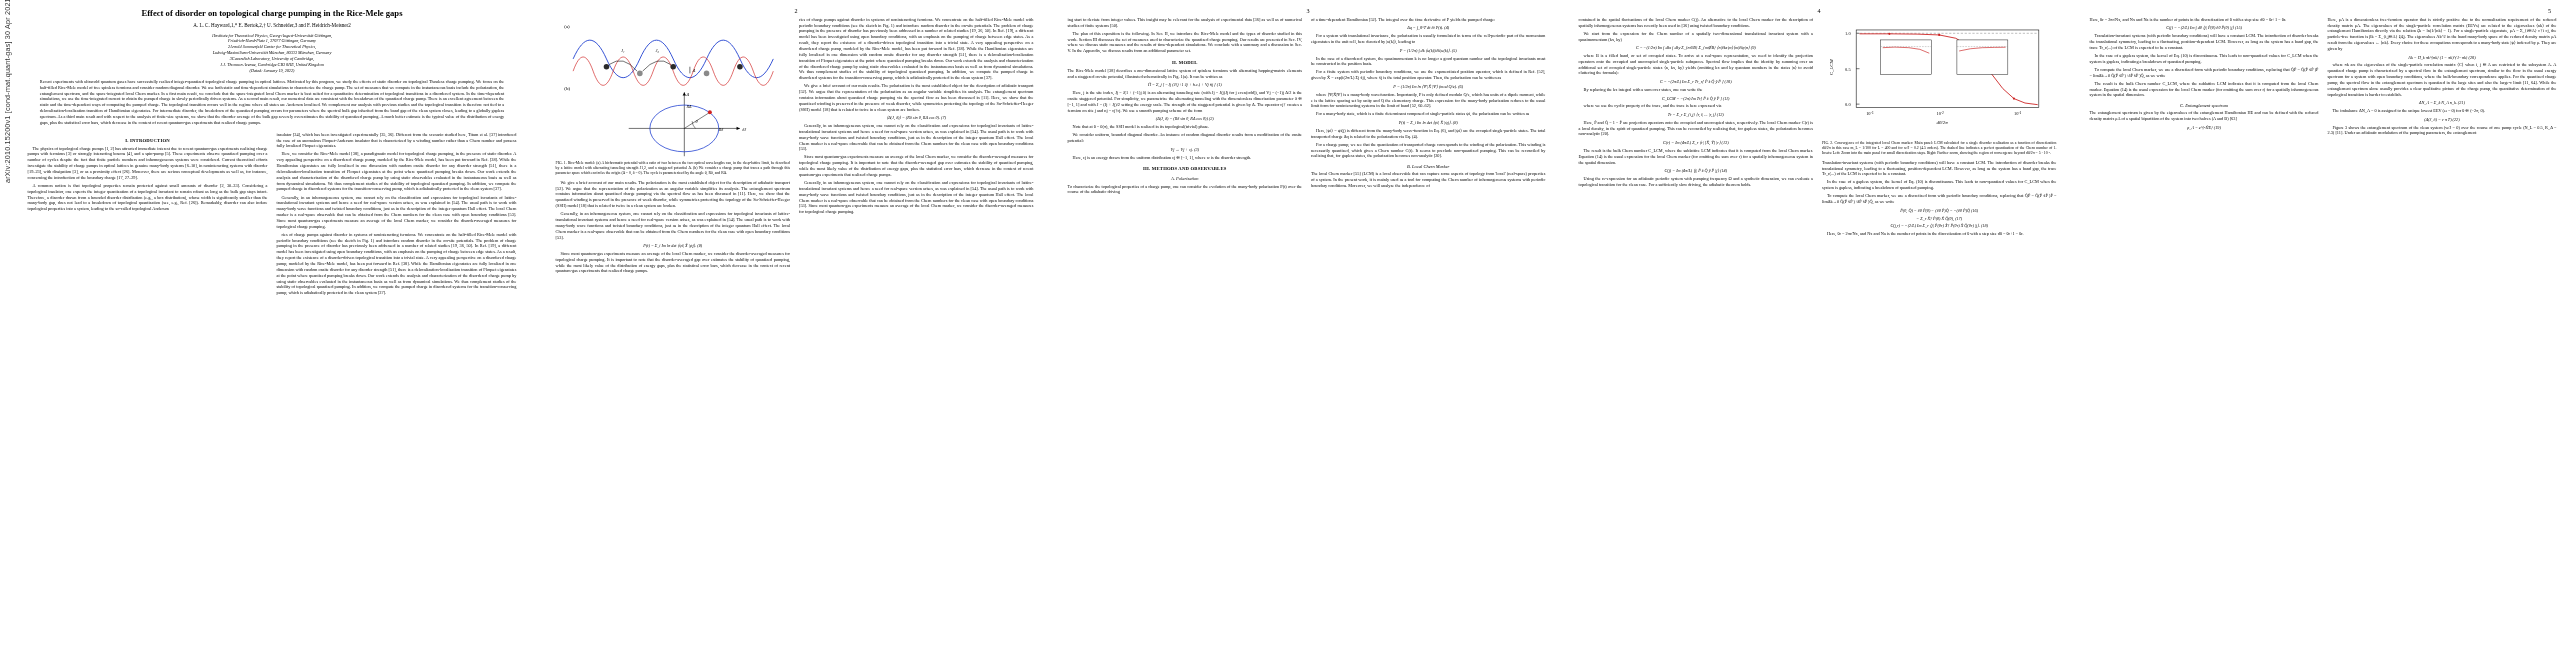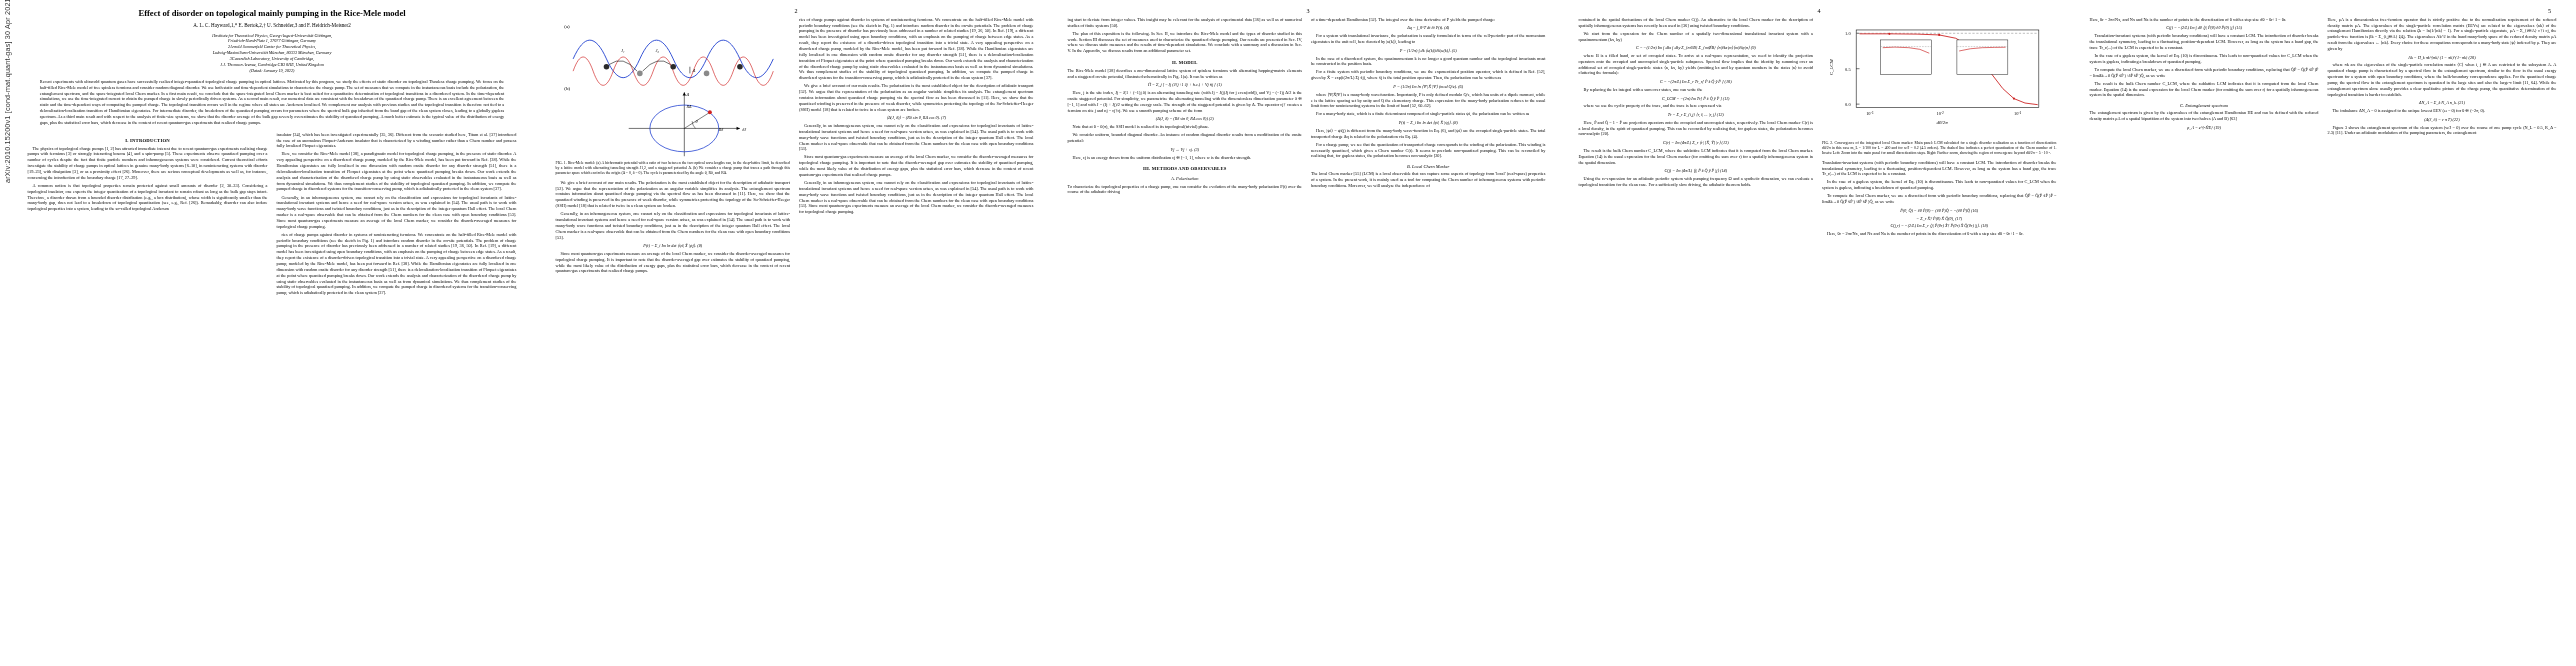--- a/index.html
+++ b/index.html
@@ -53,21 +53,21 @@
 </style>
 </head>
 <body>
 
 <div id="page">
 
   <div class="arxiv-stamp">arXiv:2010.15200v1 [cond-mat.quant-gas]  30 Apr 2021</div>
 
   <div class="pagecol" style="left:22px;width:500px;padding:7.8px 5.6px 0 5.6px;">
 
-    <div class="title">Effect of disorder on topological mainly pumping in the Rice-Mele model</div>
+    <div class="title">Effect of disorder on topological charge pumping in the Rice-Mele gaps</div>
     <div class="authors">A. L. C. Hayward,1,* E. Bertok,2,† U. Schneider,3 and F. Heidrich-Meisner2</div>
     <div class="affil">1Institute for Theoretical Physics, Georg-August-Universität Göttingen,</div>
     <div class="affil">Friedrich-Hund-Platz 1, 37077 Göttingen, Germany</div>
     <div class="affil">2Arnold Sommerfeld Center for Theoretical Physics,</div>
     <div class="affil">Ludwig-Maximilians-Universität München, 80333 München, Germany</div>
     <div class="affil">3Cavendish Laboratory, University of Cambridge,</div>
     <div class="affil">J.J. Thomson Avenue, Cambridge CB3 0HE, United Kingdom</div>
     <div class="affil">(Dated: January 19, 2022)</div>
 
     <div class="abstract">Recent experiments with ultracold quantum gases have successfully realized integer-quantized topological charge pumping in optical lattices. Motivated by this program, we study the effects of static disorder on topological Thouless charge pumping. We focus on the half-filled Rice-Mele model of free spinless fermions and consider random diagonal disorder. We use both static and time-dependent simulations to characterize the charge pump. The set of measures that we compute in the instantaneous basis include the polarization, the entanglement spectrum, and the space-integrated local Chern marker. In a first main result, we conclude that the space-integrated local Chern marker is best suited for a quantitative determination of topological transitions in a disordered system. In the time-dependent simulations, we use the time-integrated current to obtain the pumped charge in slowly periodically driven systems. As a second main result, our numerical data are consistent with the breakdown of the quantized charge pump. There is an excellent agreement between the static and the time-dependent ways of computing the pumped charge. The topological transition occurs well in the regime where all states are Anderson localized. We complement our analysis with previous studies and the topological transition is therefore not tied to a delocalization-localization transition of Hamiltonian eigenstates. For intermediate disorder, the breakdown of the quantized pumping occurs for parameters where the spectral bulk gap inherited from the band gap of the clean system closes, leading to a globally gapless spectrum. As a third main result and with respect to the analysis of finite-size systems, we show that the disorder average of the bulk gap severely overestimates the stability of quantized pumping. A much better estimate is the typical value of the distribution of energy gaps, plus the statistical error bars, which decrease in the context of recent quantum-gas experiments that realized charge pumps.</div>

